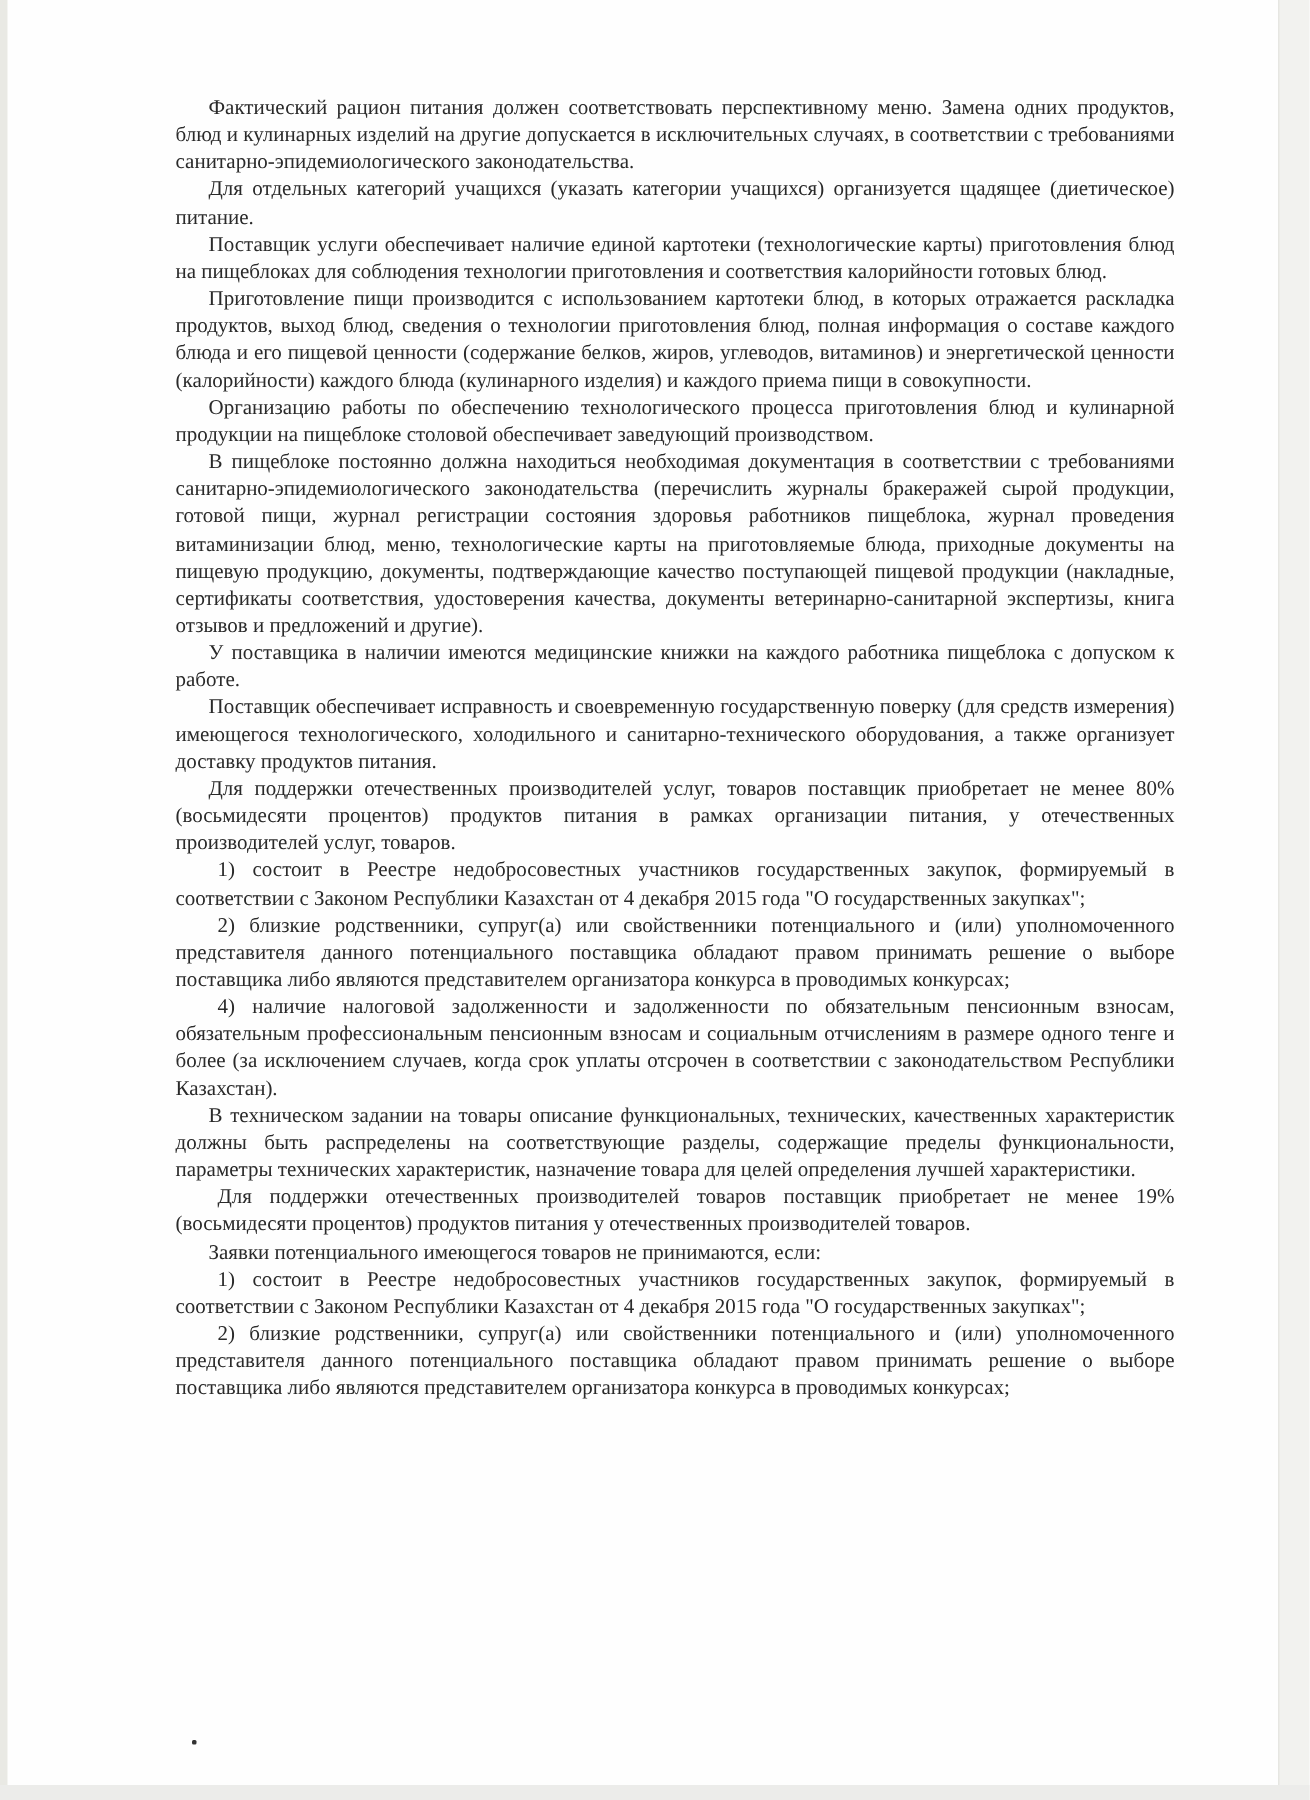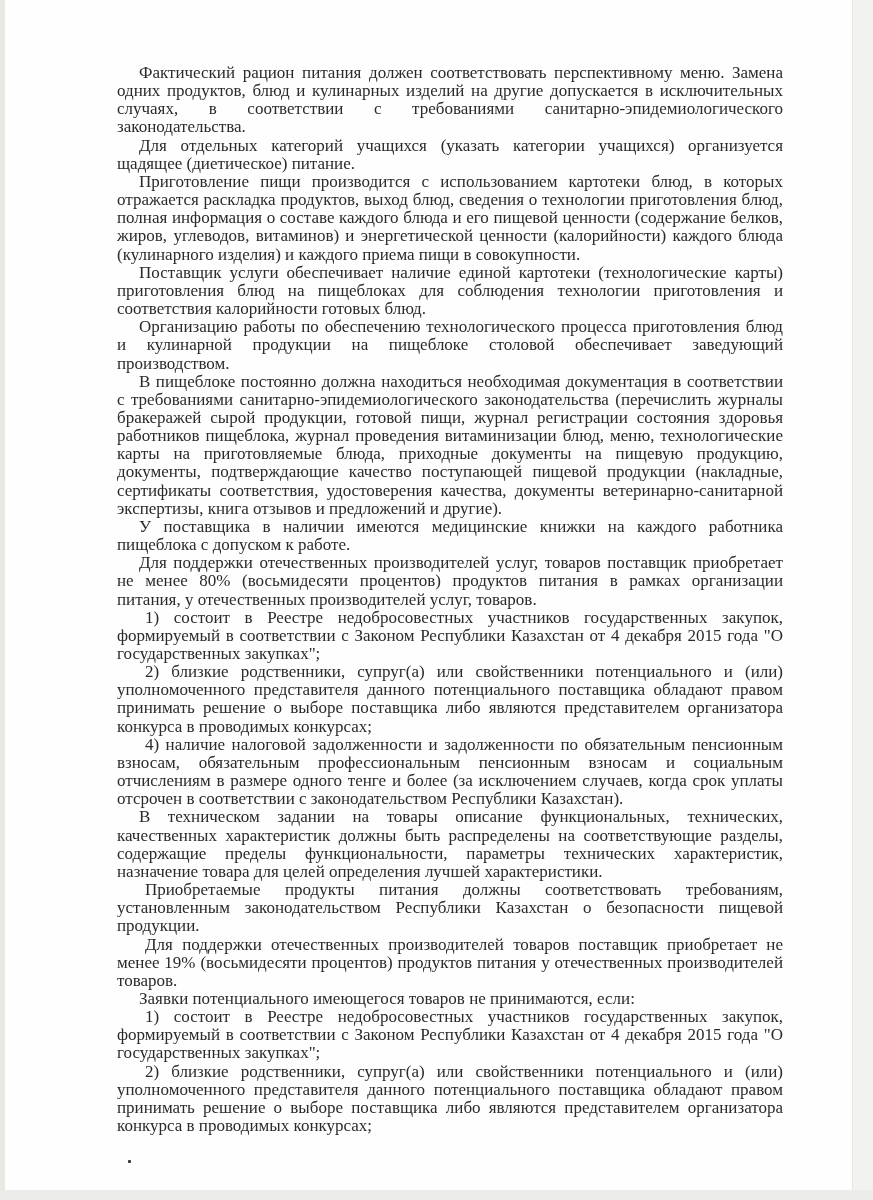--- a/index.html
+++ b/index.html
@@ -7,46 +7,46 @@
       width: 873px; height: 1200px; overflow: hidden;
       background: #fefefe; position: relative;
       font-family: "Liberation Serif", "DejaVu Serif", serif;
       color: #2a2a2a;
     }
     .scan-left { position: absolute; left: 0; top: 0; width: 5px; height: 1200px; background: #e9e9e4; }
     .scan-right { position: absolute; right: 0; top: 0; width: 20px; height: 1200px; background: #f2f2ef; border-left: 1px solid #e6e6e2; }
     .scan-bottom { position: absolute; left: 0; bottom: 0; width: 873px; height: 10px; background: #ececea; }
     .page {
       position: absolute; left: 117px; top: 64px; width: 666px;
-      font-size: 17px; line-height: 18.15px; text-align: justify;
+      font-size: 14px; line-height: 18.15px; text-align: justify;
     }
     .page p { margin: 0; text-indent: 22px; }
     .page p.item { text-indent: 28px; }
     .speck { position: absolute; left: 128px; top: 1160px; width: 3px; height: 3px; background: #333; border-radius: 1px; }
   </style>
 </head>
 <body>
 
 <div class="scan-left"></div>
 <div class="scan-right"></div>
 <div class="scan-bottom"></div>
 
 <div class="page">
   <p>Фактический рацион питания должен соответствовать перспективному меню. Замена одних продуктов, блюд и кулинарных изделий на другие допускается в исключительных случаях, в соответствии с требованиями санитарно-эпидемиологического законодательства.</p>
   <p>Для отдельных категорий учащихся (указать категории учащихся) организуется щадящее (диетическое) питание.</p>
+  <p>Поставщик услуги обеспечивает наличие единой картотеки (технологические карты) приготовления блюд на пищеблоках для соблюдения технологии приготовления и соответствия калорийности готовых блюд.</p>
   <p>Приготовление пищи производится с использованием картотеки блюд, в которых отражается раскладка продуктов, выход блюд, сведения о технологии приготовления блюд, полная информация о составе каждого блюда и его пищевой ценности (содержание белков, жиров, углеводов, витаминов) и энергетической ценности (калорийности) каждого блюда (кулинарного изделия) и каждого приема пищи в совокупности.</p>
-  <p>Поставщик услуги обеспечивает наличие единой картотеки (технологические карты) приготовления блюд на пищеблоках для соблюдения технологии приготовления и соответствия калорийности готовых блюд.</p>
   <p>Организацию работы по обеспечению технологического процесса приготовления блюд и кулинарной продукции на пищеблоке столовой обеспечивает заведующий производством.</p>
   <p>В пищеблоке постоянно должна находиться необходимая документация в соответствии с требованиями санитарно-эпидемиологического законодательства (перечислить журналы бракеражей сырой продукции, готовой пищи, журнал регистрации состояния здоровья работников пищеблока, журнал проведения витаминизации блюд, меню, технологические карты на приготовляемые блюда, приходные документы на пищевую продукцию, документы, подтверждающие качество поступающей пищевой продукции (накладные, сертификаты соответствия, удостоверения качества, документы ветеринарно-санитарной экспертизы, книга отзывов и предложений и другие).</p>
   <p>У поставщика в наличии имеются медицинские книжки на каждого работника пищеблока с допуском к работе.</p>
+  <p>Поставщик обеспечивает исправность и своевременную государственную поверку (для средств измерения) имеющегося технологического, холодильного и санитарно-технического оборудования, а также организует доставку продуктов питания.</p>
   <p>Для поддержки отечественных производителей услуг, товаров поставщик приобретает не менее 80% (восьмидесяти процентов) продуктов питания в рамках организации питания, у отечественных производителей услуг, товаров.</p>
   <p class="item">1) состоит в Реестре недобросовестных участников государственных закупок, формируемый в соответствии с Законом Республики Казахстан от 4 декабря 2015 года "О государственных закупках";</p>
   <p class="item">2) близкие родственники, супруг(а) или свойственники потенциального и (или) уполномоченного представителя данного потенциального поставщика обладают правом принимать решение о выборе поставщика либо являются представителем организатора конкурса в проводимых конкурсах;</p>
   <p class="item">4) наличие налоговой задолженности и задолженности по обязательным пенсионным взносам, обязательным профессиональным пенсионным взносам и социальным отчислениям в размере одного тенге и более (за исключением случаев, когда срок уплаты отсрочен в соответствии с законодательством Республики Казахстан).</p>
   <p>В техническом задании на товары описание функциональных, технических, качественных характеристик должны быть распределены на соответствующие разделы, содержащие пределы функциональности, параметры технических характеристик, назначение товара для целей определения лучшей характеристики.</p>
-  <p class="item">Приобретаемые продукты питания должны соответствовать требованиям, установленным законодательством Республики Казахстан о безопасности пищевой продукции.</p>
   <p class="item">Для поддержки отечественных производителей товаров поставщик приобретает не менее 19% (восьмидесяти процентов) продуктов питания у отечественных производителей товаров.</p>
   <p>Заявки потенциального имеющегося товаров не принимаются, если:</p>
   <p class="item">1) состоит в Реестре недобросовестных участников государственных закупок, формируемый в соответствии с Законом Республики Казахстан от 4 декабря 2015 года "О государственных закупках";</p>
   <p class="item">2) близкие родственники, супруг(а) или свойственники потенциального и (или) уполномоченного представителя данного потенциального поставщика обладают правом принимать решение о выборе поставщика либо являются представителем организатора конкурса в проводимых конкурсах;</p>
 </div>
 
 <div class="speck"></div>
 
 </body></html>

